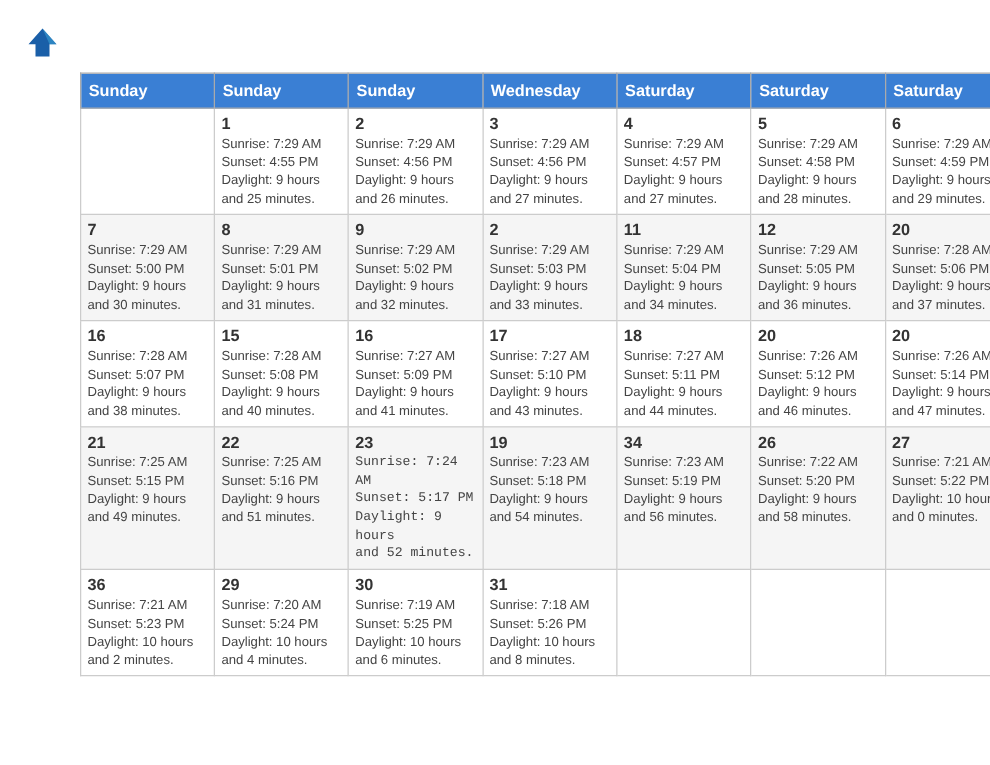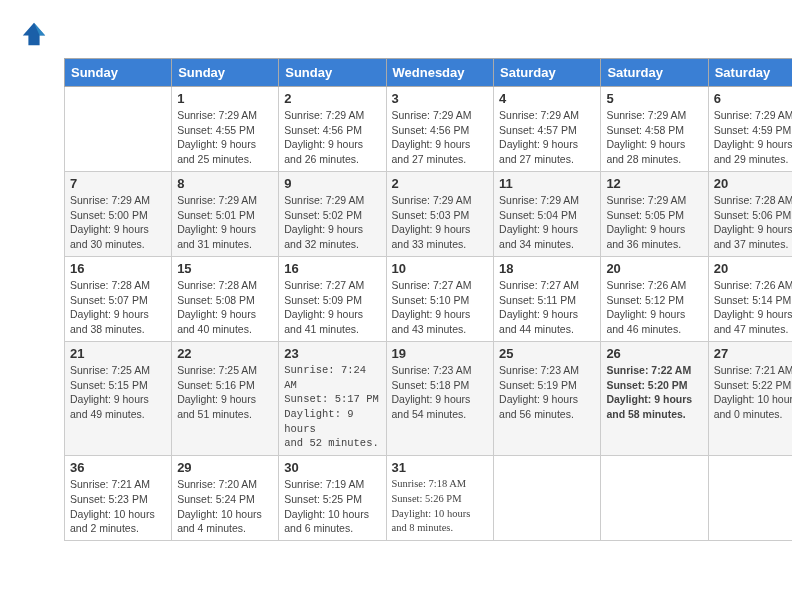--- a/index.html
+++ b/index.html
@@ -235,21 +235,21 @@
 and 40 minutes.</div>
         </td>
         <td>
           <span class="day-number">16</span>
           <div class="day-info" style="white-space: pre-line;">Sunrise: 7:27 AM
 Sunset: 5:09 PM
 Daylight: 9 hours
 and 41 minutes.</div>
         </td>
         <td>
-          <span class="day-number">10</span>
+          <span class="day-number">17</span>
           <div class="day-info" style="white-space: pre-line;">Sunrise: 7:27 AM
 Sunset: 5:10 PM
 Daylight: 9 hours
 and 43 minutes.</div>
         </td>
         <td>
           <span class="day-number">18</span>
           <div class="day-info" style="white-space: pre-line;">Sunrise: 7:27 AM
 Sunset: 5:11 PM
 Daylight: 9 hours
@@ -293,29 +293,29 @@
 and 52 minutes.</div>
         </td>
         <td>
           <span class="day-number">19</span>
           <div class="day-info" style="white-space: pre-line;">Sunrise: 7:23 AM
 Sunset: 5:18 PM
 Daylight: 9 hours
 and 54 minutes.</div>
         </td>
         <td>
-          <span class="day-number">25</span>
+          <span class="day-number">34</span>
           <div class="day-info" style="white-space: pre-line;">Sunrise: 7:23 AM
 Sunset: 5:19 PM
 Daylight: 9 hours
 and 56 minutes.</div>
         </td>
         <td>
           <span class="day-number">26</span>
-          <div class="day-info" style="white-space: pre-line; font-weight: bold;">Sunrise: 7:22 AM
+          <div class="day-info" style="white-space: pre-line;">Sunrise: 7:22 AM
 Sunset: 5:20 PM
 Daylight: 9 hours
 and 58 minutes.</div>
         </td>
         <td>
           <span class="day-number">27</span>
           <div class="day-info" style="white-space: pre-line;">Sunrise: 7:21 AM
 Sunset: 5:22 PM
 Daylight: 10 hours
 and 0 minutes.</div>
@@ -338,21 +338,21 @@
         </td>
         <td>
           <span class="day-number">30</span>
           <div class="day-info" style="white-space: pre-line;">Sunrise: 7:19 AM
 Sunset: 5:25 PM
 Daylight: 10 hours
 and 6 minutes.</div>
         </td>
         <td>
           <span class="day-number">31</span>
-          <div class="day-info" style="white-space: pre-line; font-family: Liberation Serif, serif;">Sunrise: 7:18 AM
+          <div class="day-info" style="white-space: pre-line;">Sunrise: 7:18 AM
 Sunset: 5:26 PM
 Daylight: 10 hours
 and 8 minutes.</div>
         </td>
         <td class="empty-cell"></td>
         <td class="empty-cell"></td>
         <td class="empty-cell"></td>
       </tr>
     </tbody>
 </table>

